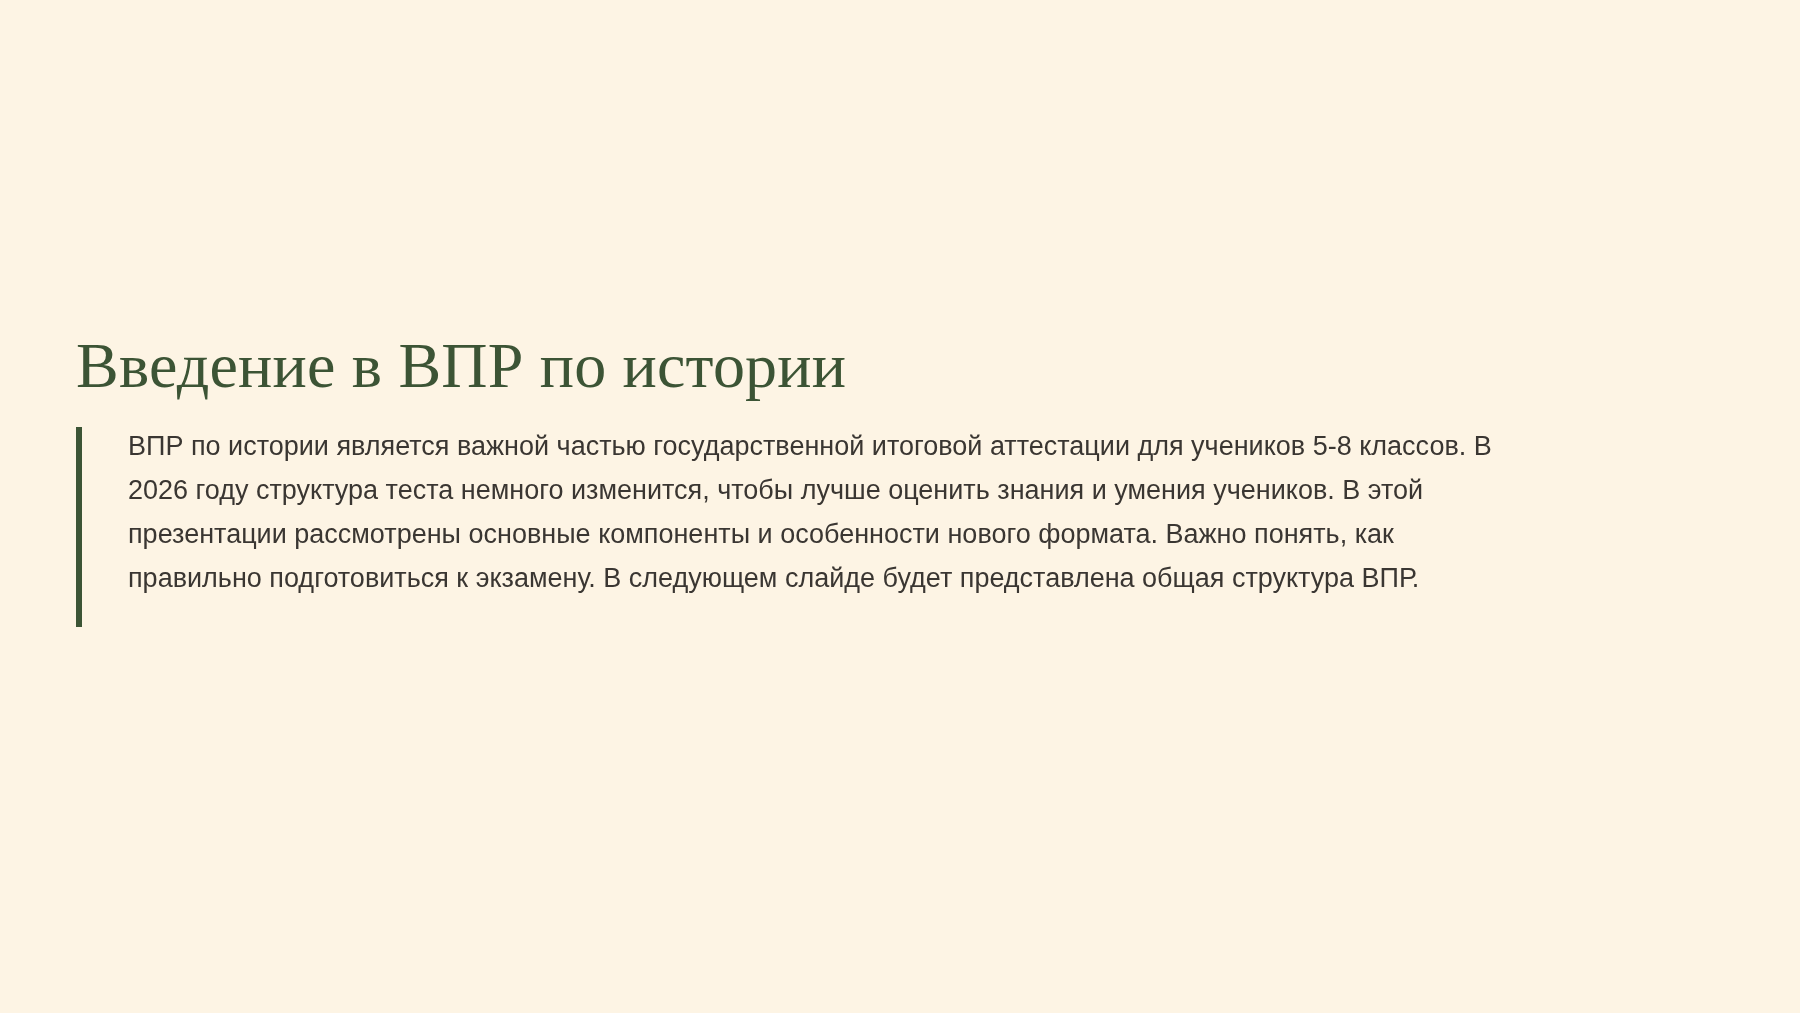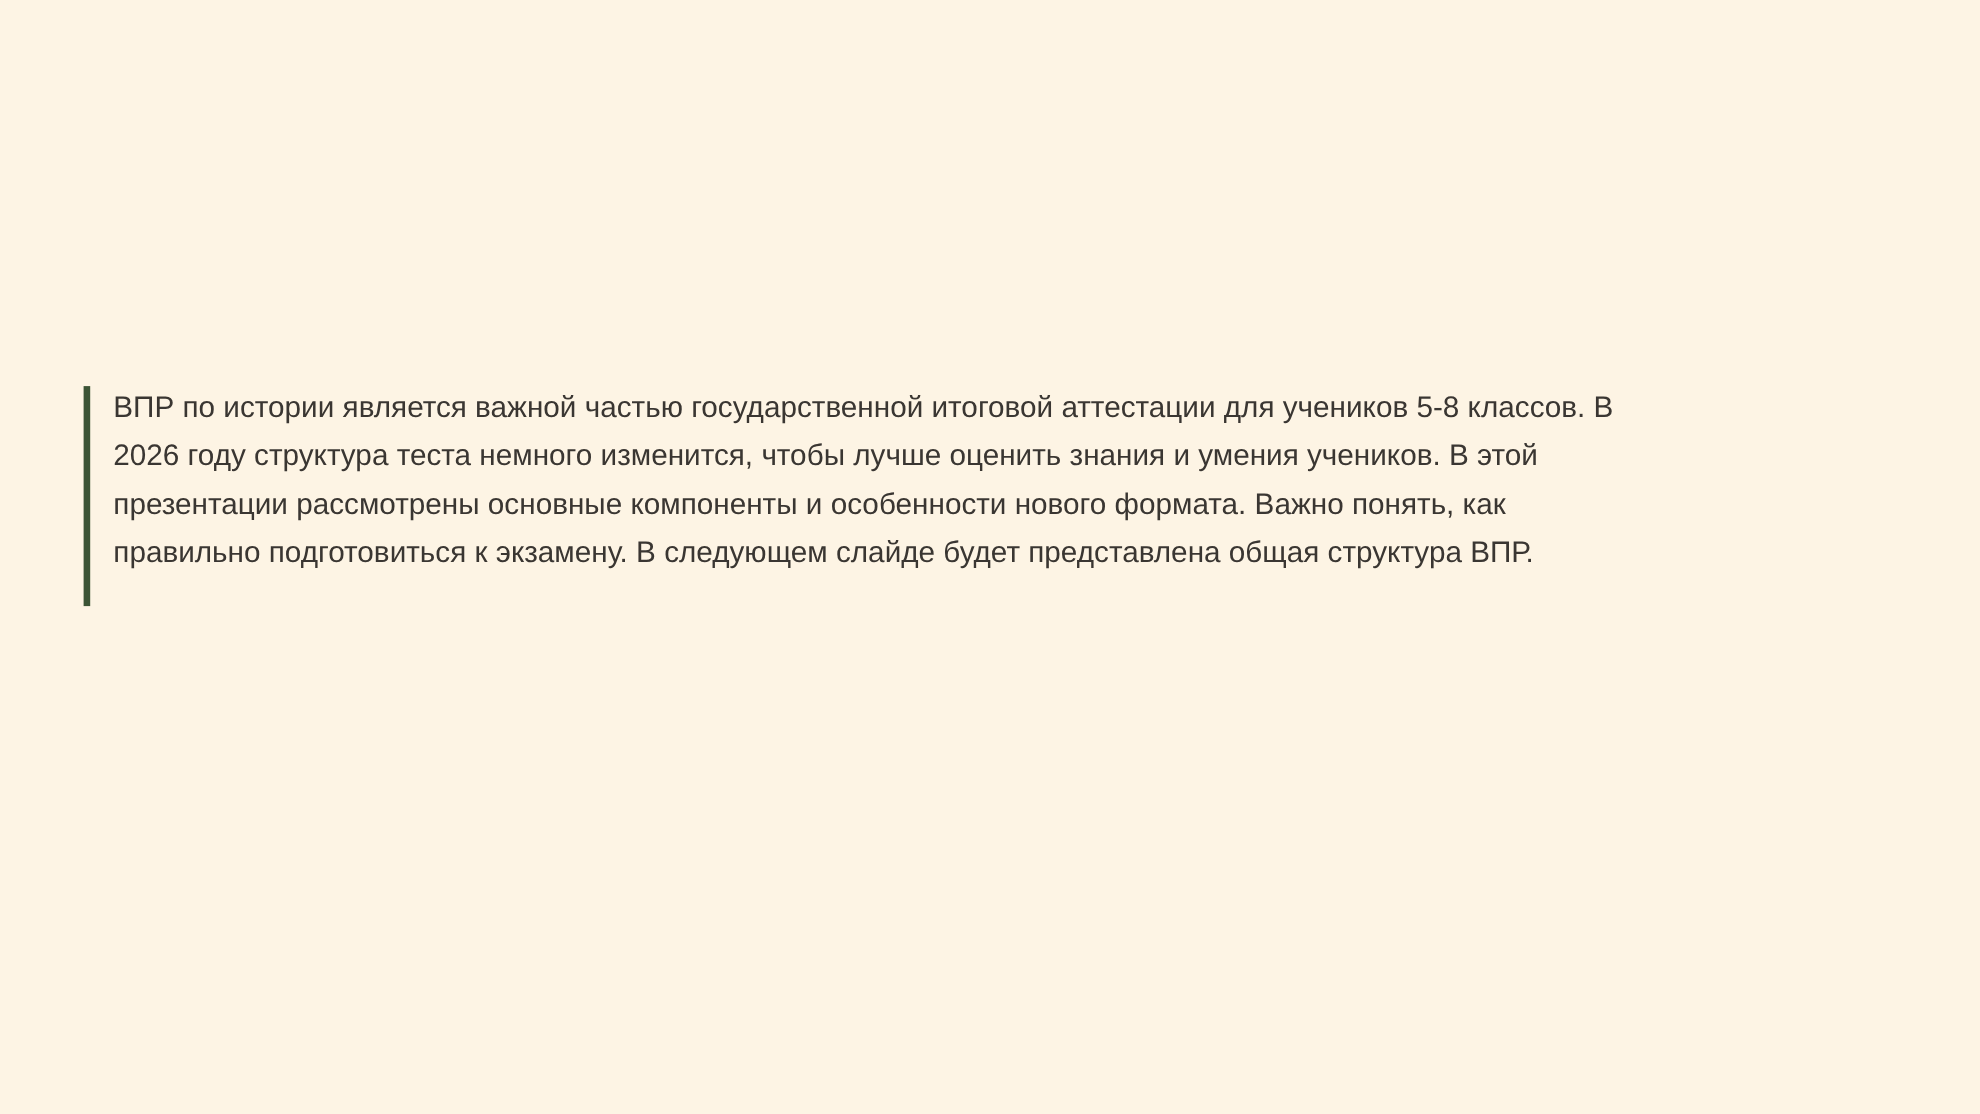--- a/index.html
+++ b/index.html
@@ -36,21 +36,21 @@
     font-weight: 400;
     color: #3c5435;
     letter-spacing: 0.2px;
     margin: 0 0 22px 0;
     white-space: nowrap;
   }
 
   .body-block {
     position: relative;
     display: block;
-    padding-left: 27px;
+    padding-left: 52px;
     margin-top: 18px;
   }
 
   .accent-bar {
     position: absolute;
     left: 0;
     top: 3px;
     width: 6px;
     height: 200px;
     background: #3c5435;
@@ -66,20 +66,21 @@
     width: 1375px;
     text-align: left;
   }
 </style>
 </head>
 <body>
 
 <div class="slide">
   <div class="slide-content">
 
+    <h1 class="slide-title">Введение в ВПР по истории</h1>
 
     <div class="body-block">
       <span class="accent-bar"></span>
       <p class="body-text">ВПР по истории является важной частью государственной итоговой аттестации для учеников 5-8 классов. В 2026 году структура теста немного изменится, чтобы лучше оценить знания и умения учеников. В этой презентации рассмотрены основные компоненты и особенности нового формата. Важно понять, как правильно подготовиться к экзамену. В следующем слайде будет представлена общая структура ВПР.</p>
     </div>
 
   </div>
 </div>
 
 </body></html>

